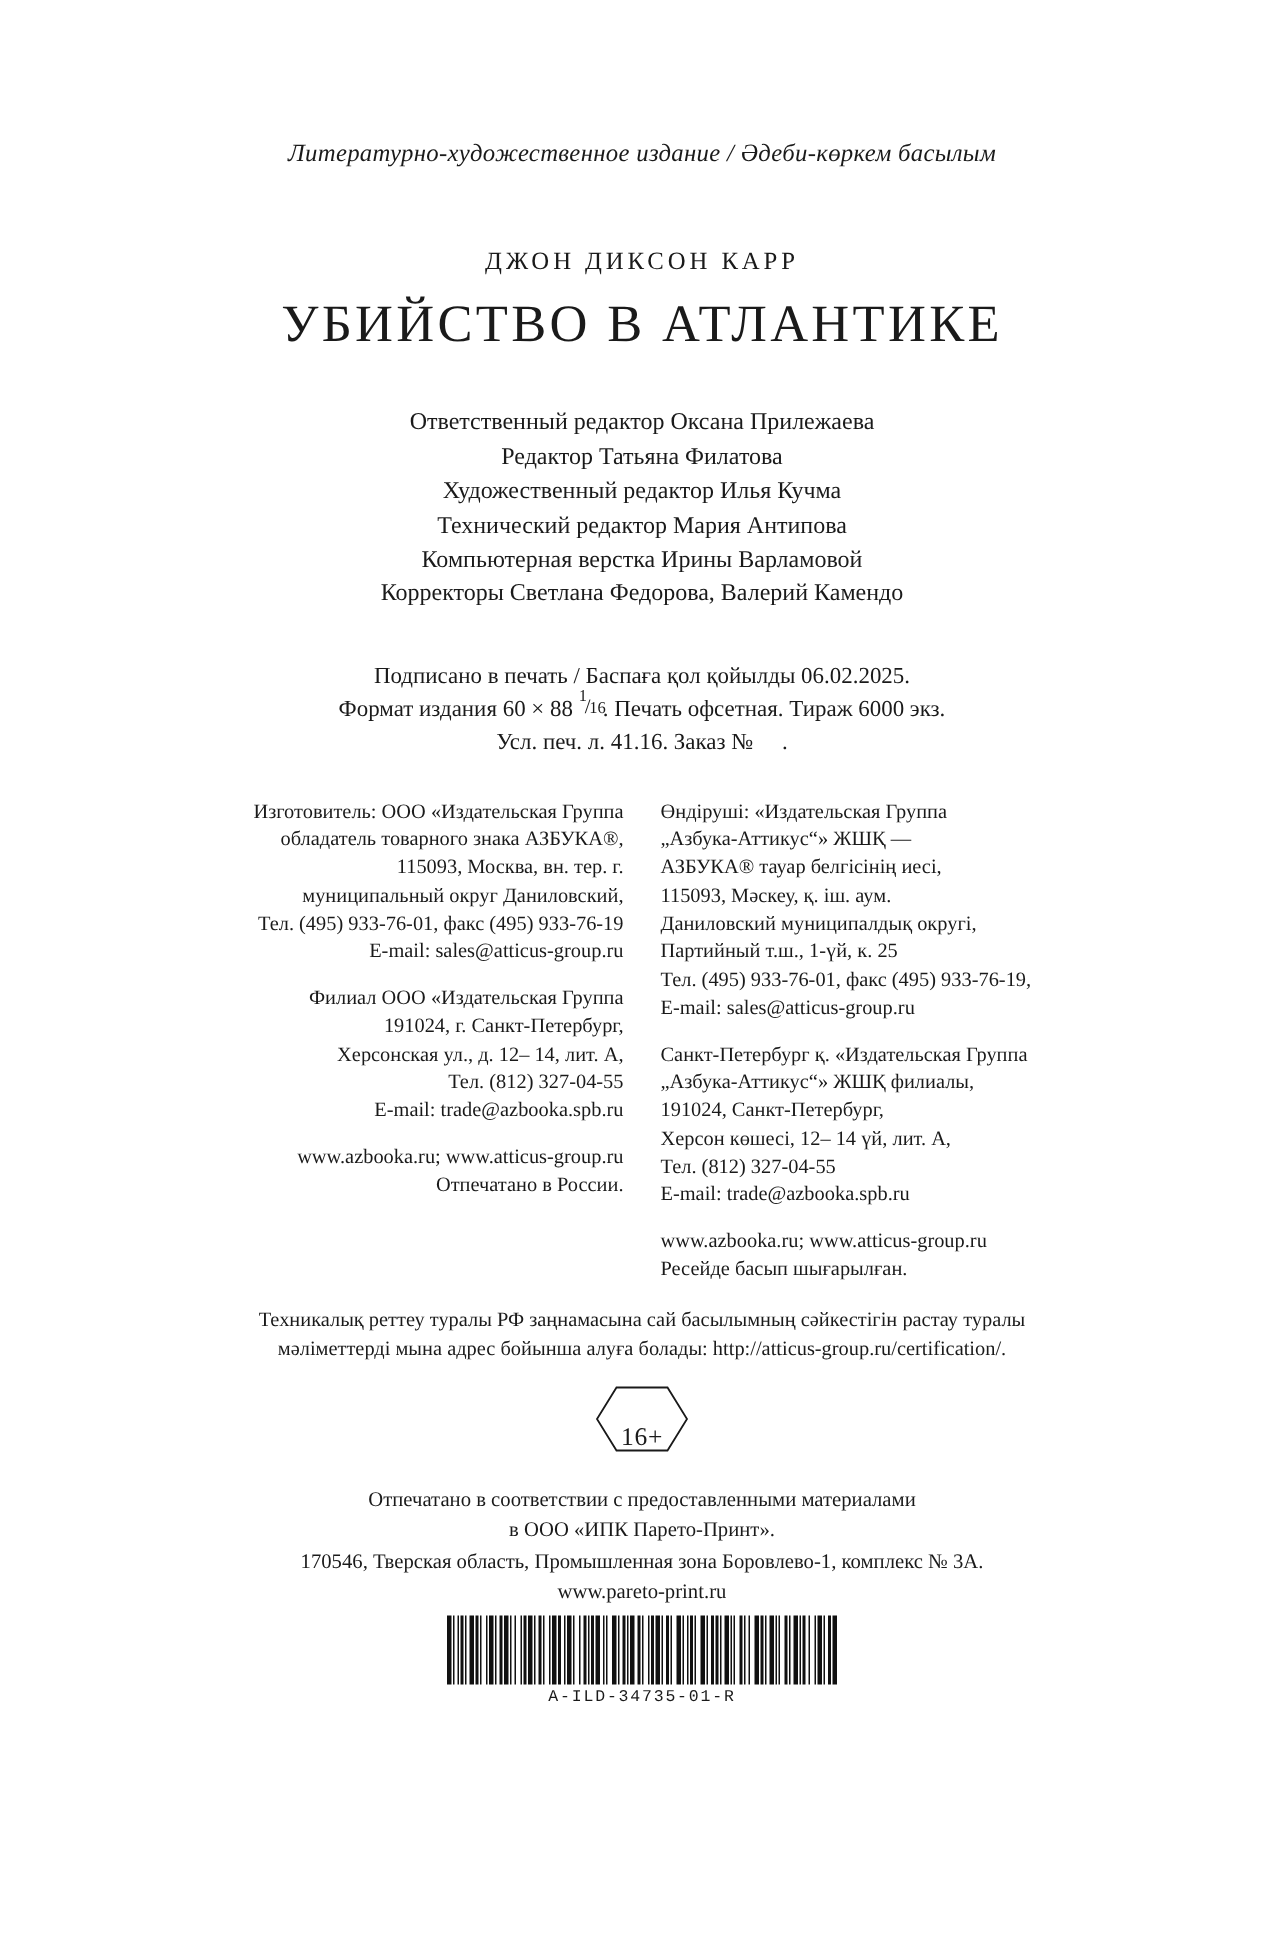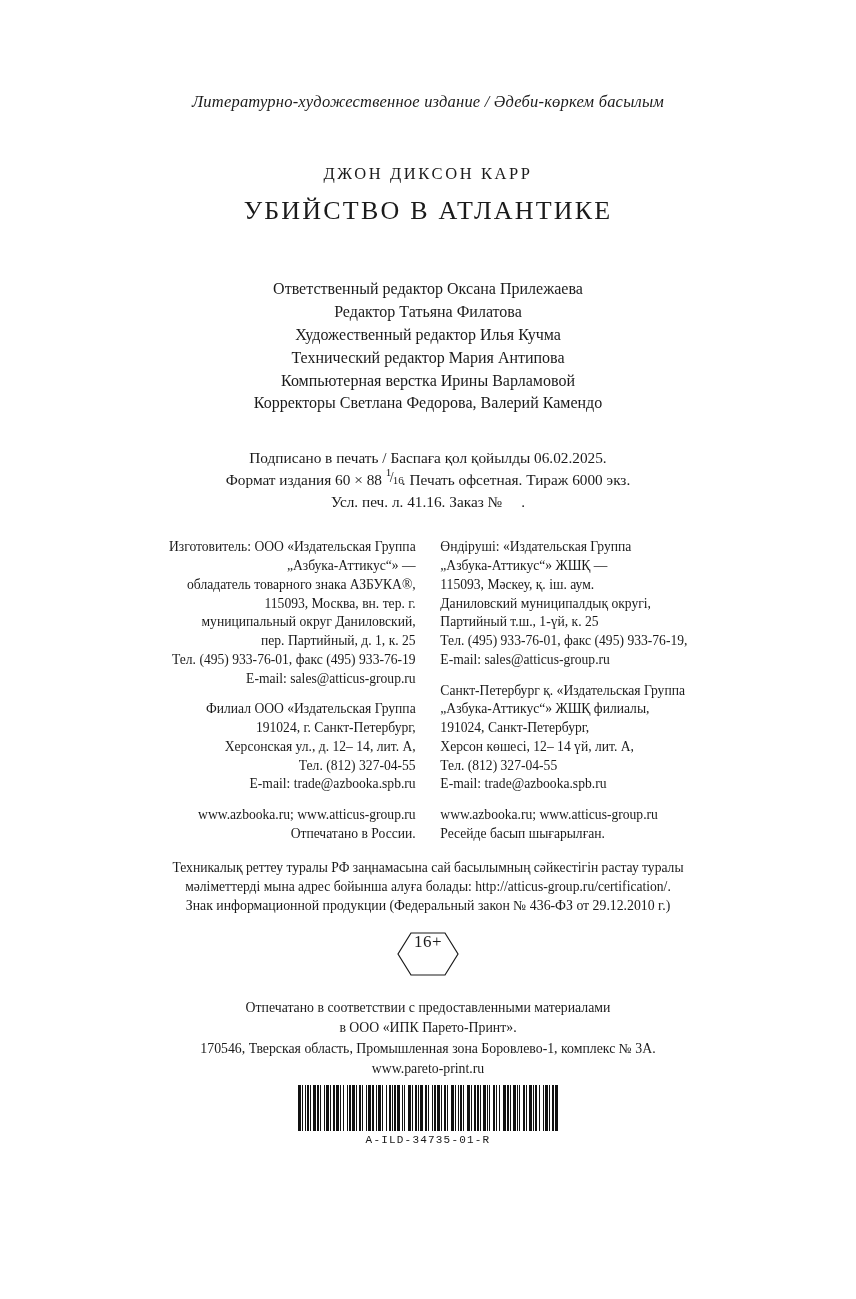--- a/index.html
+++ b/index.html
@@ -28,23 +28,23 @@
     font-style: italic;
     letter-spacing: 0.2px;
     margin-bottom: 52px;
   }
   .author {
     font-size: 16.5px;
     letter-spacing: 2.6px;
     margin-bottom: 12px;
   }
   .title {
-    font-size: 26px;
+    font-size: 35px;
     letter-spacing: 2.2px;
-    margin-bottom: 52px;
+    margin-bottom: 35px;
   }
   .credits {
     font-size: 16px;
     line-height: 1.43;
     margin-bottom: 30px;
   }
   .credits div { white-space: nowrap; }
   .print-info {
     font-size: 15.3px;
     line-height: 1.42;
@@ -105,21 +105,21 @@
   .age-badge-wrap {
     display: flex;
     justify-content: center;
     margin-bottom: 22px;
   }
   .age-badge {
     position: relative;
     width: 62px;
     height: 44px;
     display: flex;
-    align-items: flex-start;
+    align-items: flex-end;
     justify-content: center;
   }
   .age-badge svg { position: absolute; top: 0; left: 0; }
   .age-badge span {
     position: relative;
     font-size: 17px;
     letter-spacing: 0.5px;
   }
   .printed-by {
     font-size: 13.8px;
@@ -173,45 +173,44 @@
     <div>
       <span>Формат издания 60 × 88 </span><span class="frac"><span class="num">1</span><span class="sl">/</span><span class="den">16</span></span><span>. Печать офсетная. Тираж 6000 экз.</span>
     </div>
     <div><span>Усл. печ. л. 41.16. Заказ №</span>&nbsp;&nbsp;&nbsp;&nbsp;&nbsp;.</div>
   </div>
 
   <div class="imprint">
     <div class="col left">
       <div class="blk">
         <div>Изготовитель: ООО «Издательская Группа</div>
-        <div>„Азбука-Аттикус“» —</div>
         <div>обладатель товарного знака АЗБУКА®,</div>
         <div>115093, Москва, вн. тер. г.</div>
         <div>муниципальный округ Даниловский,</div>
-        <div>пер. Партийный, д. 1, к. 25</div>
         <div>Тел. (495) 933-76-01, факс (495) 933-76-19</div>
         <div>E-mail: sales@atticus-group.ru</div>
       </div>
       <div class="blk">
         <div>Филиал ООО «Издательская Группа</div>
         <div>191024, г. Санкт-Петербург,</div>
         <div>Херсонская ул., д. 12– 14, лит. А,</div>
         <div>Тел. (812) 327-04-55</div>
         <div>E-mail: trade@azbooka.spb.ru</div>
       </div>
       <div class="blk">
         <div>www.azbooka.ru; www.atticus-group.ru</div>
         <div>Отпечатано в России.</div>
       </div>
     </div>
 
     <div class="col right">
       <div class="blk">
         <div>Өндіруші: «Издательская Группа</div>
         <div>„Азбука-Аттикус“» ЖШҚ —</div>
+        <div>АЗБУКА® тауар белгісінің иесі,</div>
         <div>115093, Мәскеу, қ. іш. аум.</div>
         <div>Даниловский муниципалдық округі,</div>
         <div>Партийный т.ш., 1-үй, к. 25</div>
         <div>Тел. (495) 933-76-01, факс (495) 933-76-19,</div>
         <div>E-mail: sales@atticus-group.ru</div>
       </div>
       <div class="blk">
         <div>Санкт-Петербург қ. «Издательская Группа</div>
         <div>„Азбука-Аттикус“» ЖШҚ филиалы,</div>
         <div>191024, Санкт-Петербург,</div>
@@ -225,21 +224,20 @@
       </div>
     </div>
   </div>
 
   <div class="cert">
     <div>Техникалық реттеу туралы РФ заңнамасына сай басылымның сәйкестігін растау туралы</div>
     <div>мәліметтерді мына адрес бойынша алуға болады: http://atticus-group.ru/certification/.</div>
   </div>
 
   <div class="agemark-text">
-    <div>Знак информационной продукции (Федеральный закон №  436-ФЗ от 29.12.2010 г.)</div>
   </div>
 
   <div class="age-badge-wrap">
     <div class="age-badge">
       <svg width="62" height="44" viewBox="0 0 62 44">
         <polygon points="14,1 48,1 61,22 48,43 14,43 1,22" fill="none" stroke="#1a1a1a" stroke-width="1.2"></polygon>
       </svg>
       <span>16+</span>
     </div>
   </div>

